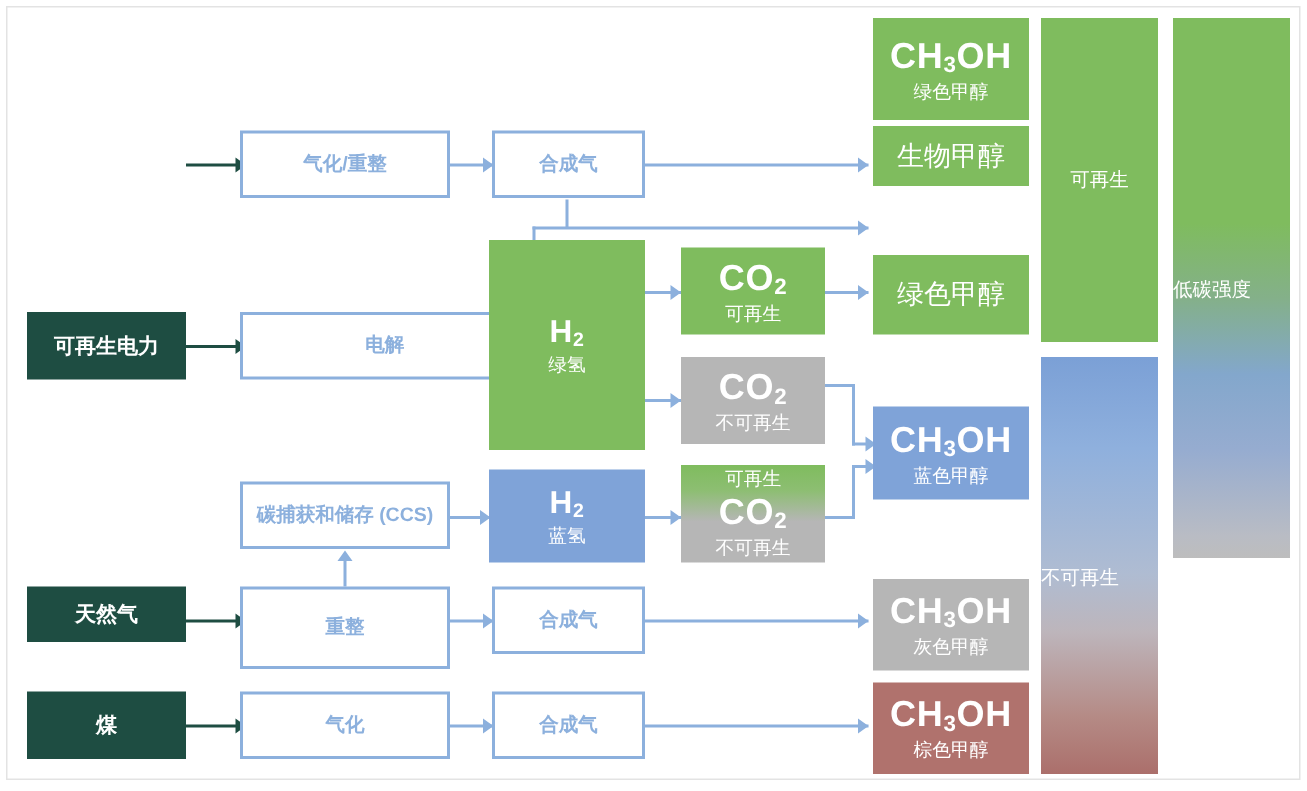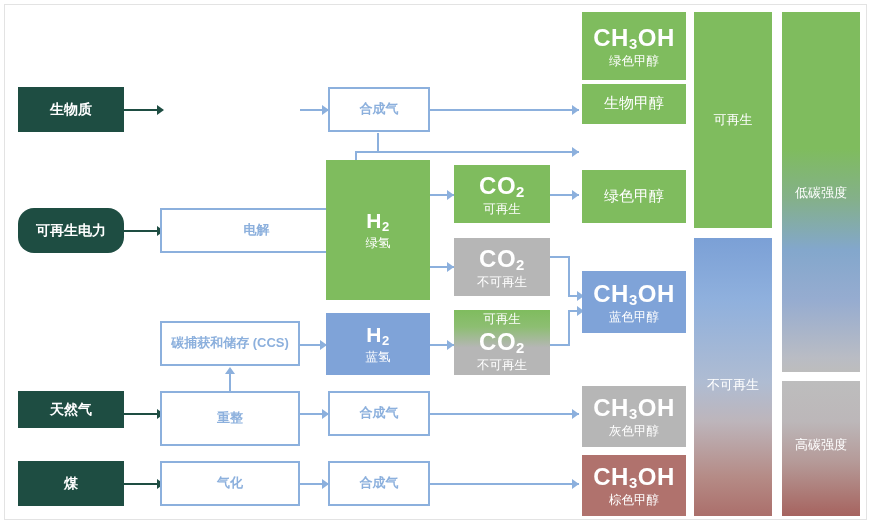--- a/index.html
+++ b/index.html
@@ -25,35 +25,35 @@
   .proc{
     background:#ffffff;border:2px solid #8cb0dd;color:#8cb0dd;
     font-size:13px;font-weight:bold;
   }
   
   .blk{color:#ffffff;}
   .blk .formula{font-size:24px;font-weight:bold;letter-spacing:.5px;}
   .blk .formula sub{font-size:.62em;vertical-align:-.22em;font-weight:bold;}
   .blk .sublabel{font-size:12.5px;margin-top:1px;}
   .blk .toplabel{font-size:12.5px;margin-bottom:1px;}
-  .blk .plain{font-size:15px;font-family:Liberation Serif, serif;}
+  .blk .plain{font-size:18px;}
   .h2blk .formula{font-size:21px;}
   .green{background:#7fbc5e;}
   .blue{background:#7fa3d8;}
   .gray{background:#b6b6b6;}
   .brown{background:#b0726d;}
   .greengray{background:linear-gradient(to bottom,#7fbc5e 0%,#8dbe72 26%,#b6b6b6 58%,#b6b6b6 100%);}
   
   .bar{position:absolute;display:flex;align-items:center;justify-content:center;
        color:#fff;font-size:13px;box-sizing:border-box;}
   .bar-renew{background:#7fbc5e;}
   .bar-nonrenew{background:linear-gradient(to bottom,#7ba0d6 0%,#8fb0dd 22%,#afbcd2 52%,#bdb5bb 66%,#b58b86 86%,#ab6f6b 100%);}
   .bar-low{background:linear-gradient(to bottom,#7fbc5e 0%,#7fbc5e 38%,#84b08a 52%,#83a7cc 66%,#96acd0 80%,#b9bcc4 96%,#bdbdbd 100%);}
   .bar-high{background:linear-gradient(to bottom,#bdbdbd 0%,#bcb7b9 30%,#b59a98 60%,#ad7c78 82%,#a6635f 100%);}
-  .bar-label{position:absolute;width:100%;text-align:center;}
+  .bar-label{position:absolute;width:100%;text-align:left;}
   
   .ln{position:absolute;background:#8cb0dd;}
   .ln-dark{position:absolute;background:#1e4d42;}
   .arrow{position:absolute;width:0;height:0;
          border-top:5px solid transparent;border-bottom:5px solid transparent;
          border-left:7px solid #8cb0dd;}
   .arrow-dark{position:absolute;width:0;height:0;
          border-top:5px solid transparent;border-bottom:5px solid transparent;
          border-left:7px solid #1e4d42;}
   .arrow-up{position:absolute;width:0;height:0;
@@ -125,33 +125,33 @@
 
   <div class="ln-dark" style="left:124px;top:483px;width:36px;height:2px;"></div>
   <div class="arrow-dark" style="left:157px;top:479px;"></div>
 
   <div class="ln" style="left:300px;top:483px;width:28px;height:2px;"></div>
   <div class="arrow" style="left:322px;top:479px;"></div>
 
   <div class="ln" style="left:430px;top:483px;width:149px;height:2px;"></div>
   <div class="arrow" style="left:572px;top:479px;"></div>
 
-  <div class="node feed" style="left:18px;top:87px;width:106px;height:45px;">
-    <span>生物质</span>
-  </div>
-  <div class="node feed" style="left:18px;top:208px;width:106px;height:45px;border-radius:16px;">
+  <div class="node feed" style="left:18px;top:208px;width:106px;height:45px;">
     <span>可再生电力</span>
   </div>
   <div class="node feed" style="left:18px;top:391px;width:106px;height:37px;">
     <span>天然气</span>
   </div>
   <div class="node feed" style="left:18px;top:461px;width:106px;height:45px;">
     <span>煤</span>
   </div>
 
+  <div class="node proc" style="left:160px;top:87px;width:140px;height:45px;">
+    <span>气化/重整</span>
+  </div>
   <div class="node proc" style="left:160px;top:208px;width:168px;height:45px;padding-left:25px;">
     <span>电解</span>
   </div>
   <div class="node proc" style="left:160px;top:321px;width:140px;height:45px;">
     <span>碳捕获和储存 (CCS)</span>
   </div>
   <div class="node proc" style="left:160px;top:391px;width:140px;height:55px;">
     <span>重整</span>
   </div>
   <div class="node proc" style="left:160px;top:461px;width:140px;height:45px;">
@@ -216,16 +216,13 @@
 
   <div class="bar bar-renew" style="left:694px;top:12px;width:78px;height:216px;">
     <span>可再生</span>
   </div>
   <div class="bar bar-nonrenew" style="left:694px;top:238px;width:78px;height:278px;">
     <span class="bar-label" style="top:138px;">不可再生</span>
   </div>
   <div class="bar bar-low" style="left:782px;top:12px;width:78px;height:360px;">
     <span class="bar-label" style="top:172px;">低碳强度</span>
   </div>
-  <div class="bar bar-high" style="left:782px;top:381px;width:78px;height:135px;">
-    <span class="bar-label" style="top:55px;">高碳强度</span>
-  </div>
 </div>
 
 </body></html>

